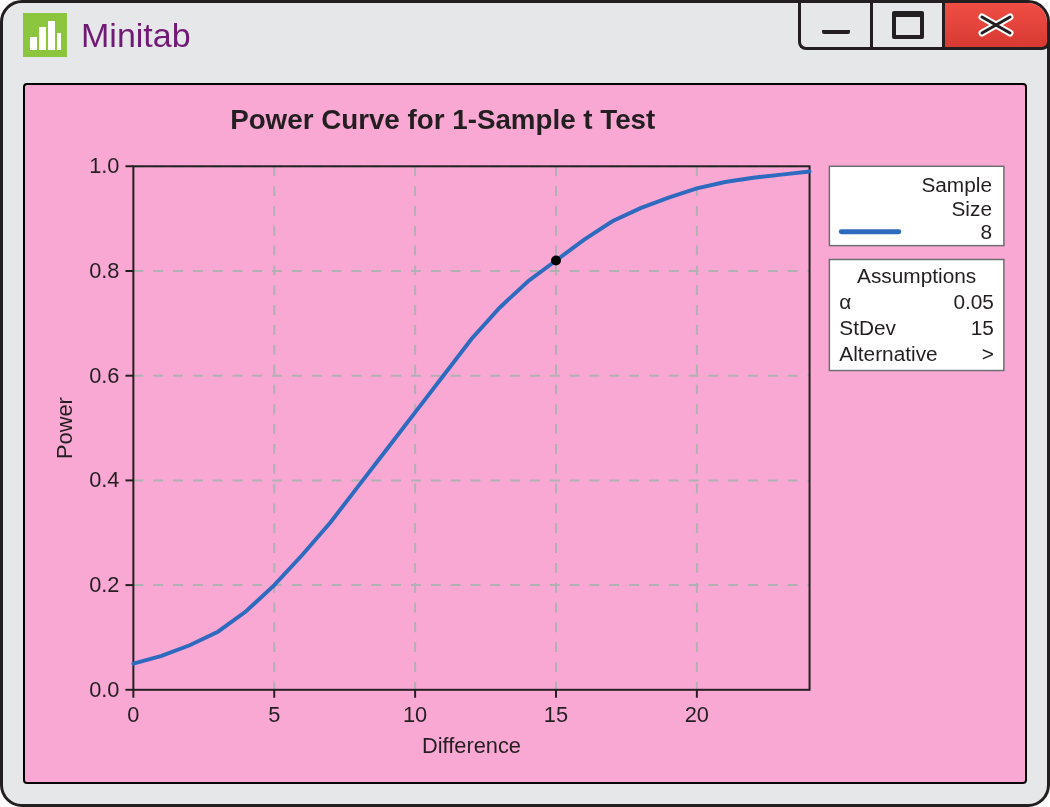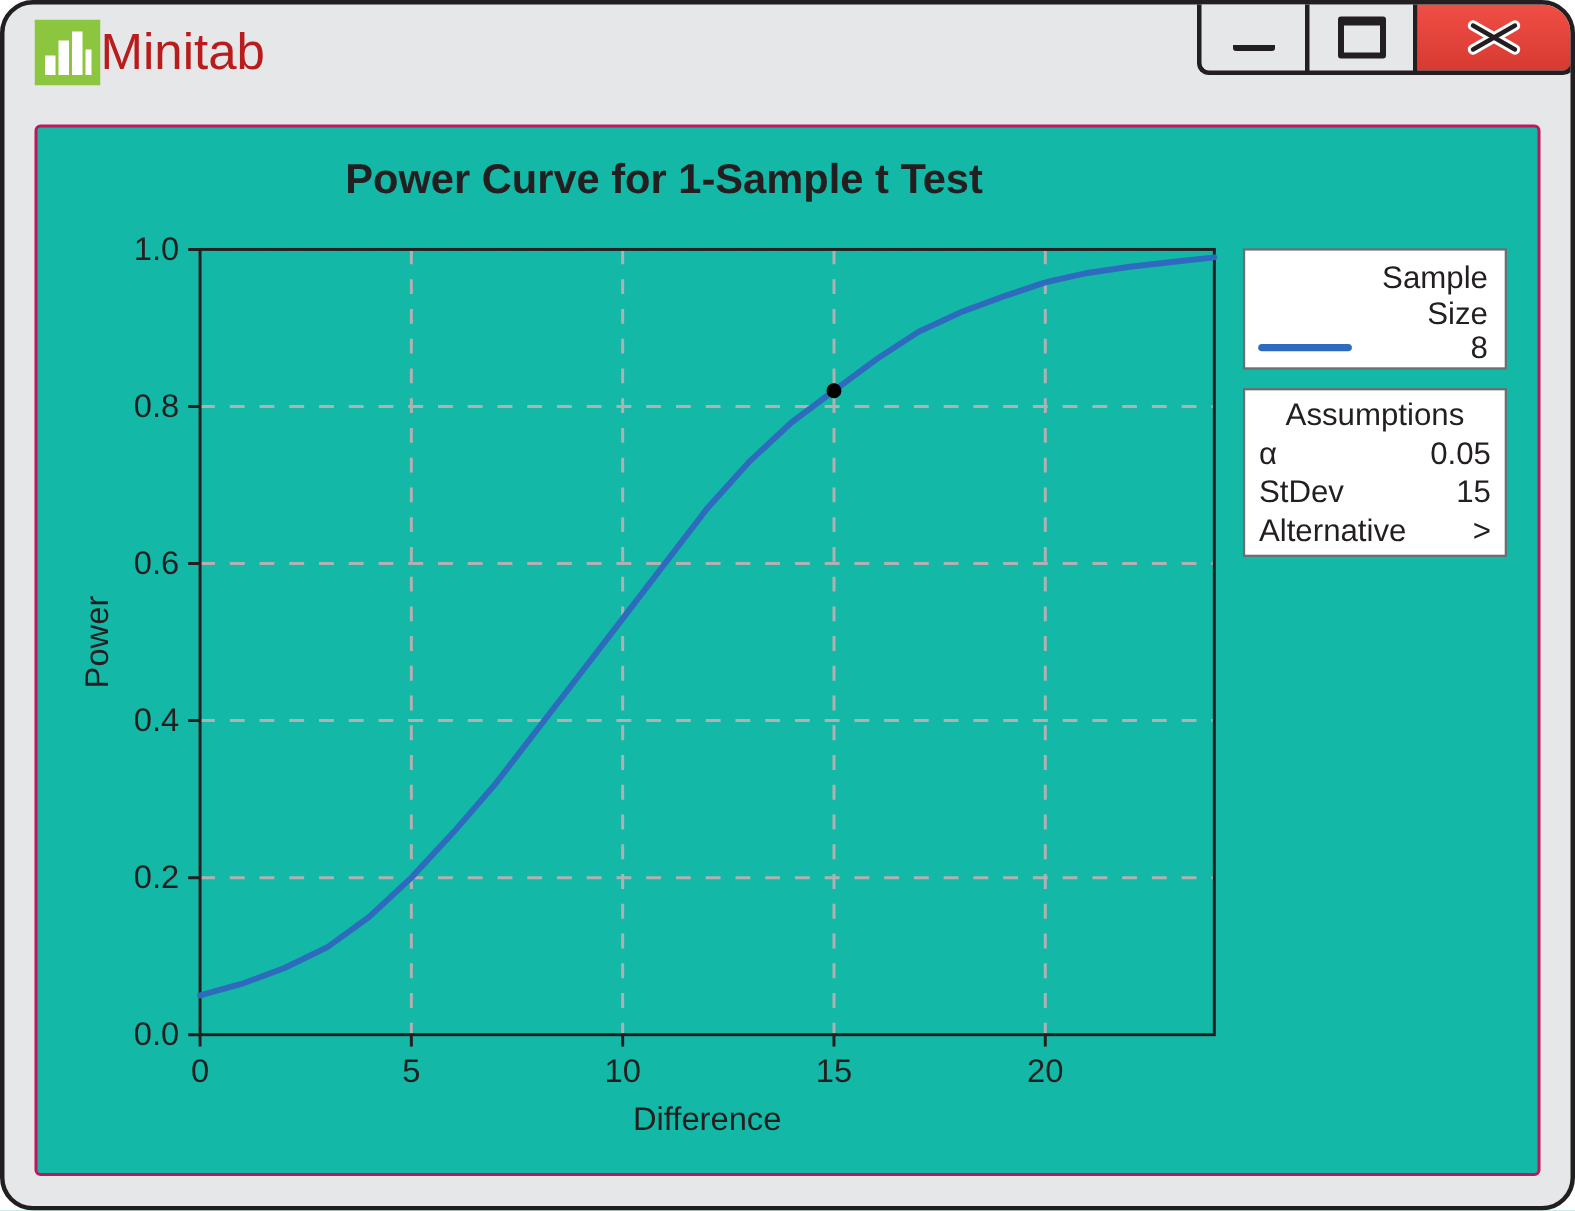--- a/index.html
+++ b/index.html
@@ -27,21 +27,22 @@
     align-items: center;
   }
   .app-icon {
     width: 44px;
     height: 44px;
     margin-left: 20px;
     flex: 0 0 auto;
   }
   .app-title {
     font-size: 34px;
-    color: #b91c1c;
+    margin-left: 14px;
+    color: #701a75;
     font-weight: 400;
   }
   .win-controls {
     position: absolute;
     top: -3px;
     right: -3px;
     height: 50px;
     display: flex;
   }
   .win-btn {
@@ -84,22 +85,22 @@
     border-top-width: 6px;
     border-radius: 2px;
   }
   
   .chart-panel {
     position: absolute;
     left: 20px;
     right: 20px;
     bottom: 20px;
     top: 80px;
-    background: #14b8a6;
-    border: 2px solid #be185d;
+    background: #f9a8d4;
+    border: 2px solid #000000;
     border-radius: 4px;
     text-align: center;
   }
   .chart-svg {
     position: absolute;
     inset: 0;
     width: 100%;
     height: 100%;
   }
   .chart-title {

